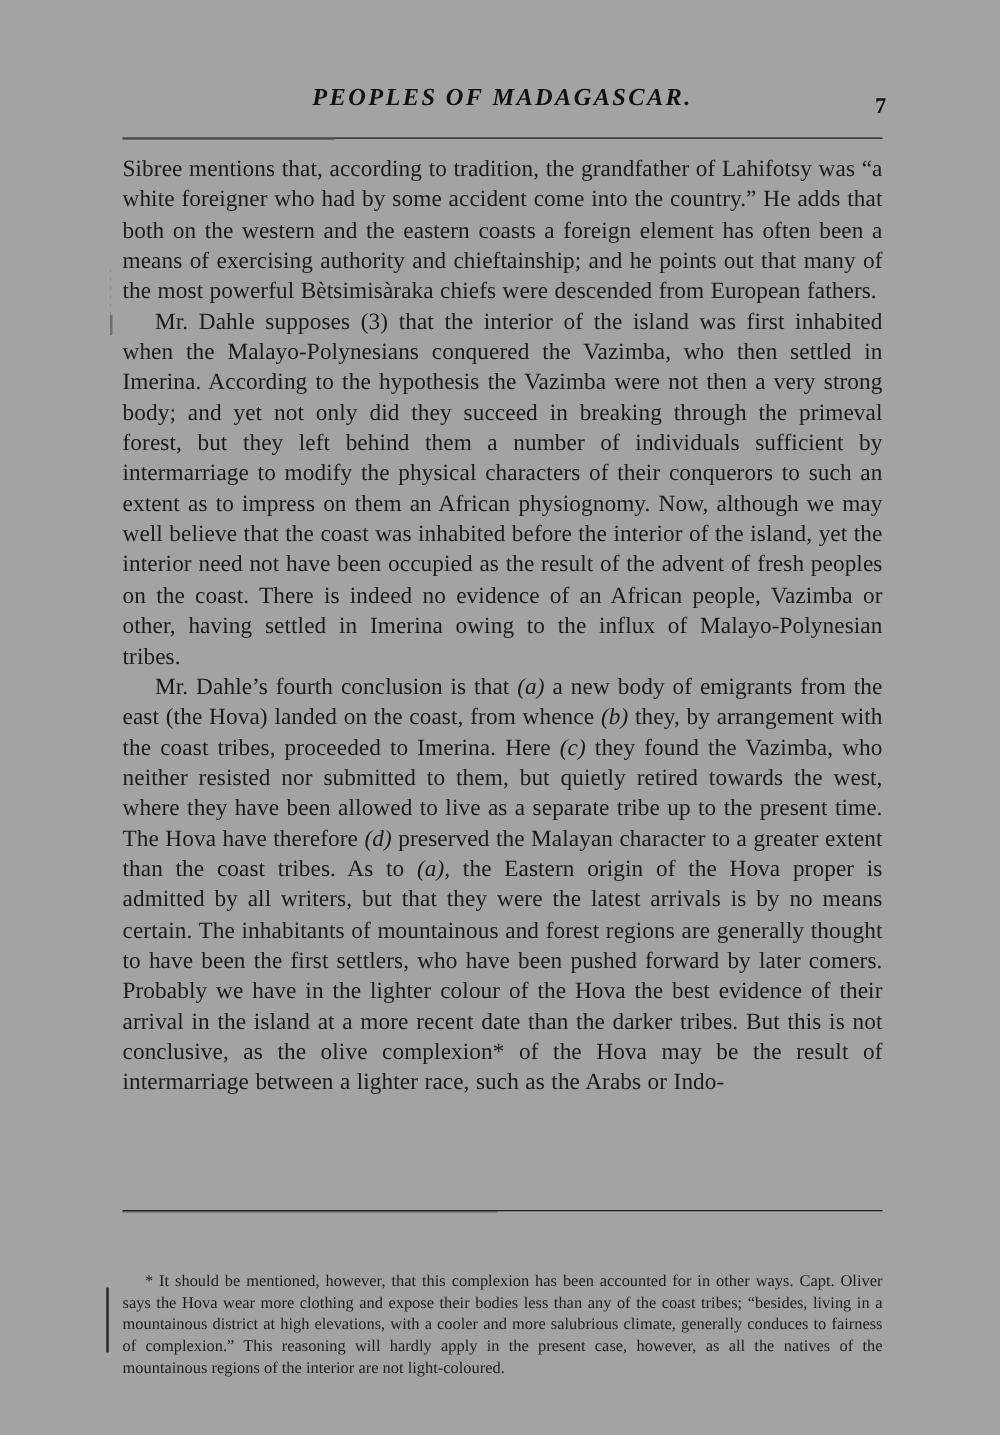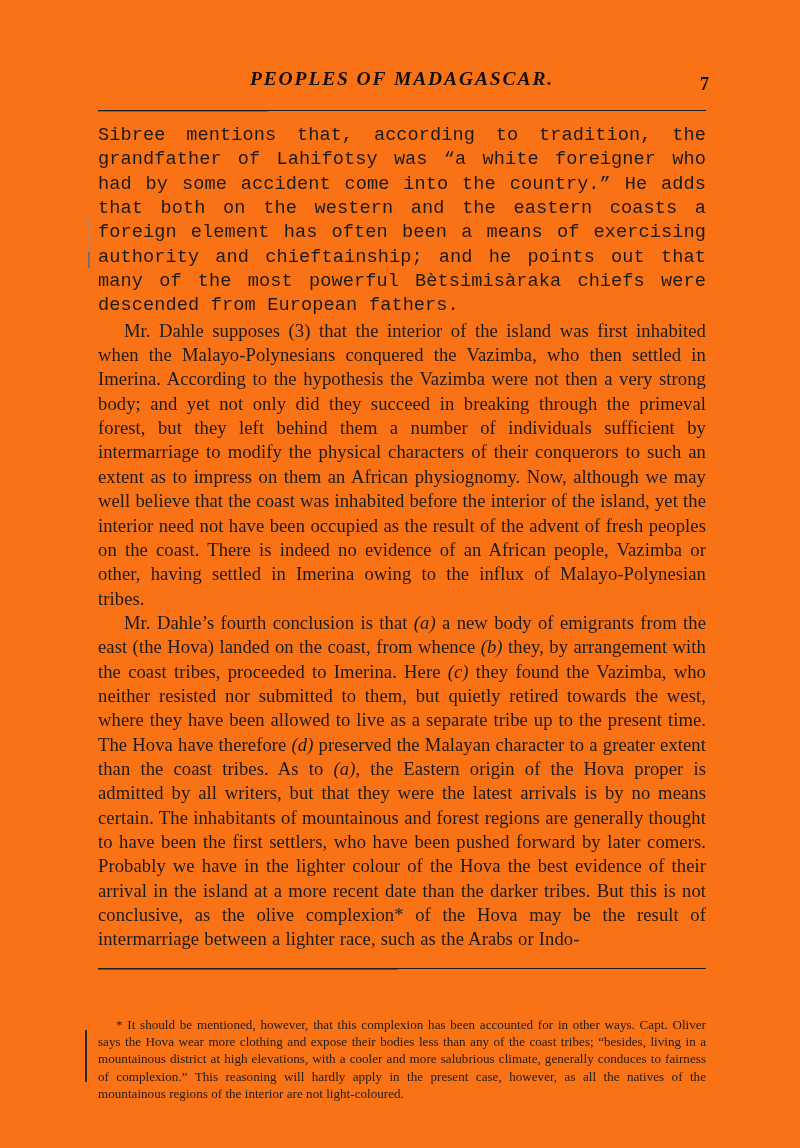--- a/index.html
+++ b/index.html
@@ -16,21 +16,21 @@
     font-family: "Liberation Serif", "DejaVu Serif", serif;
     color: #1a1a1a;
     -webkit-font-smoothing: antialiased;
   }
 
   .page {
     position: absolute;
     left: 0; top: 0;
     width: 800px;
     height: 1148px;
-    background: #f97316;
+    background: #a3a3a3;
   }
 
   
   .header-zone {
     position: absolute;
     left: 98px;
     top: 68px;
     width: 608px;
     height: 42px;
   }
@@ -84,21 +84,21 @@
     text-align: justify;
     text-justify: inter-word;
     font-size: 18.6px;
     line-height: 24.35px;
     text-indent: 26px;
     letter-spacing: 0.08px;
     word-spacing: 0.4px;
     color: #1b1b1b;
     hyphens: none;
   }
-  p.para.first { text-indent: 0; font-family: Liberation Mono, monospace; }
+  p.para.first { text-indent: 0; }
   p.para em { font-style: italic; }
 
   
   .fn-rule {
     position: absolute;
     left: 98px;
     top: 968px;
     width: 608px;
     height: 0;
     border-top: 1.4px solid #1e1e1e;

